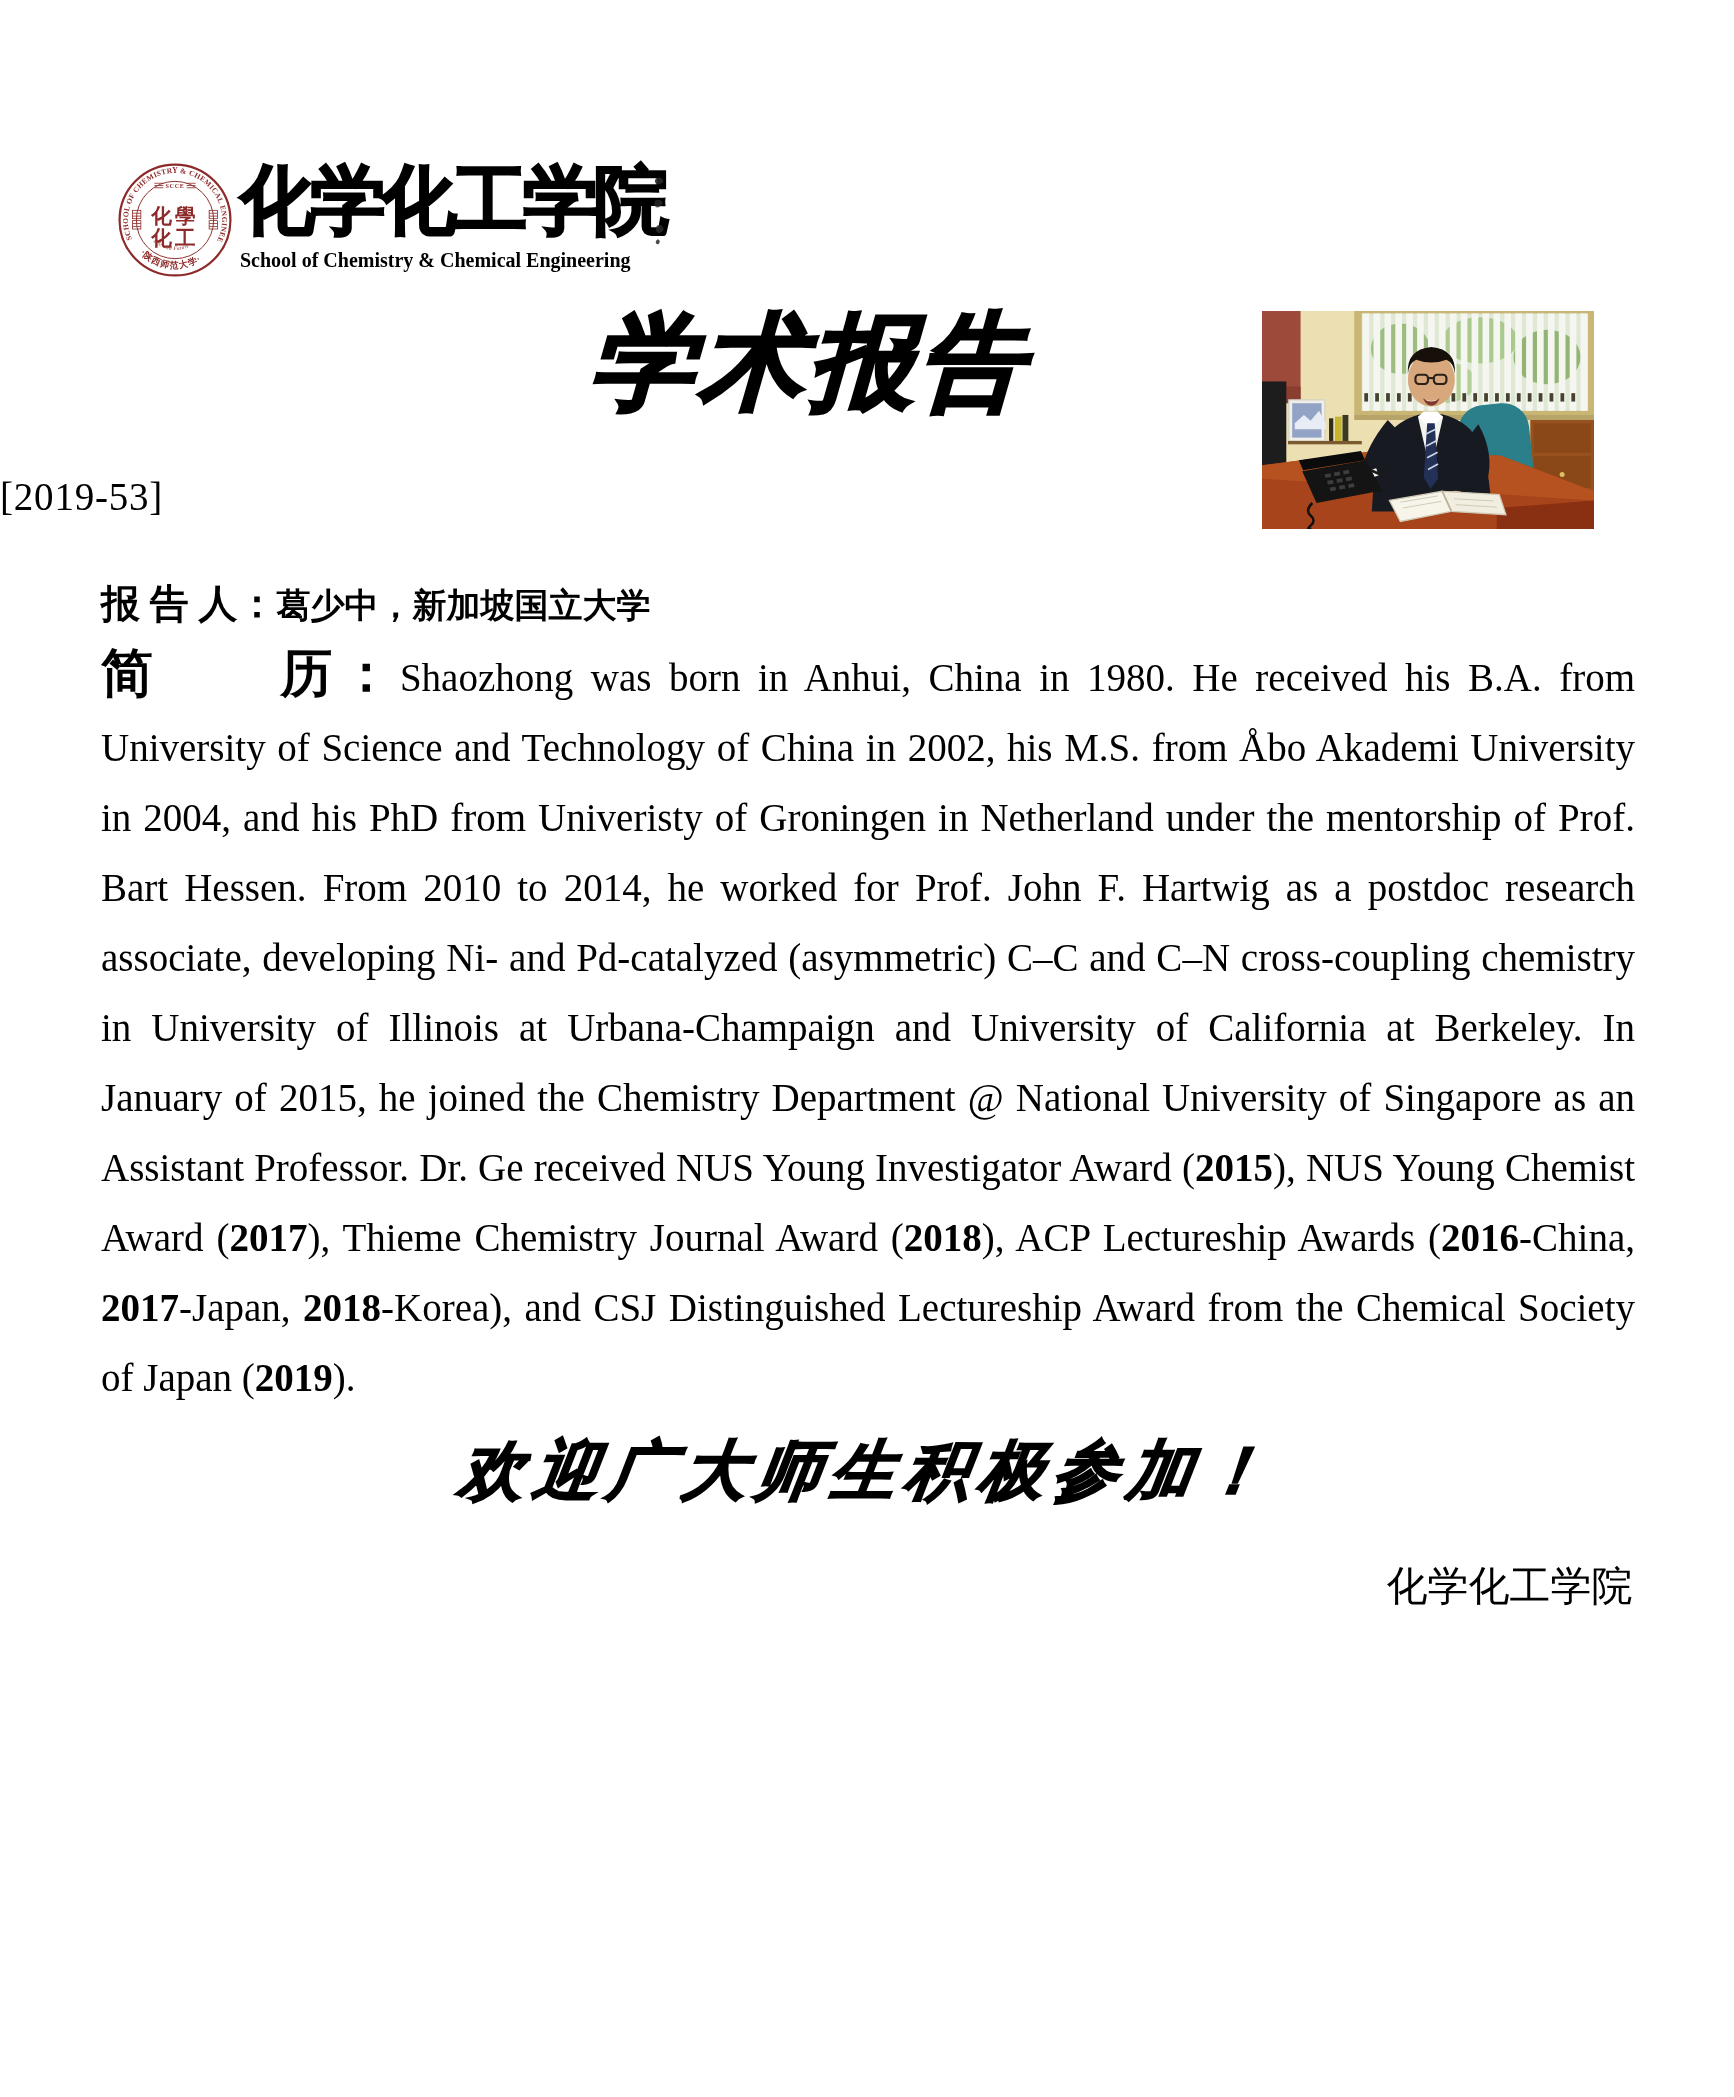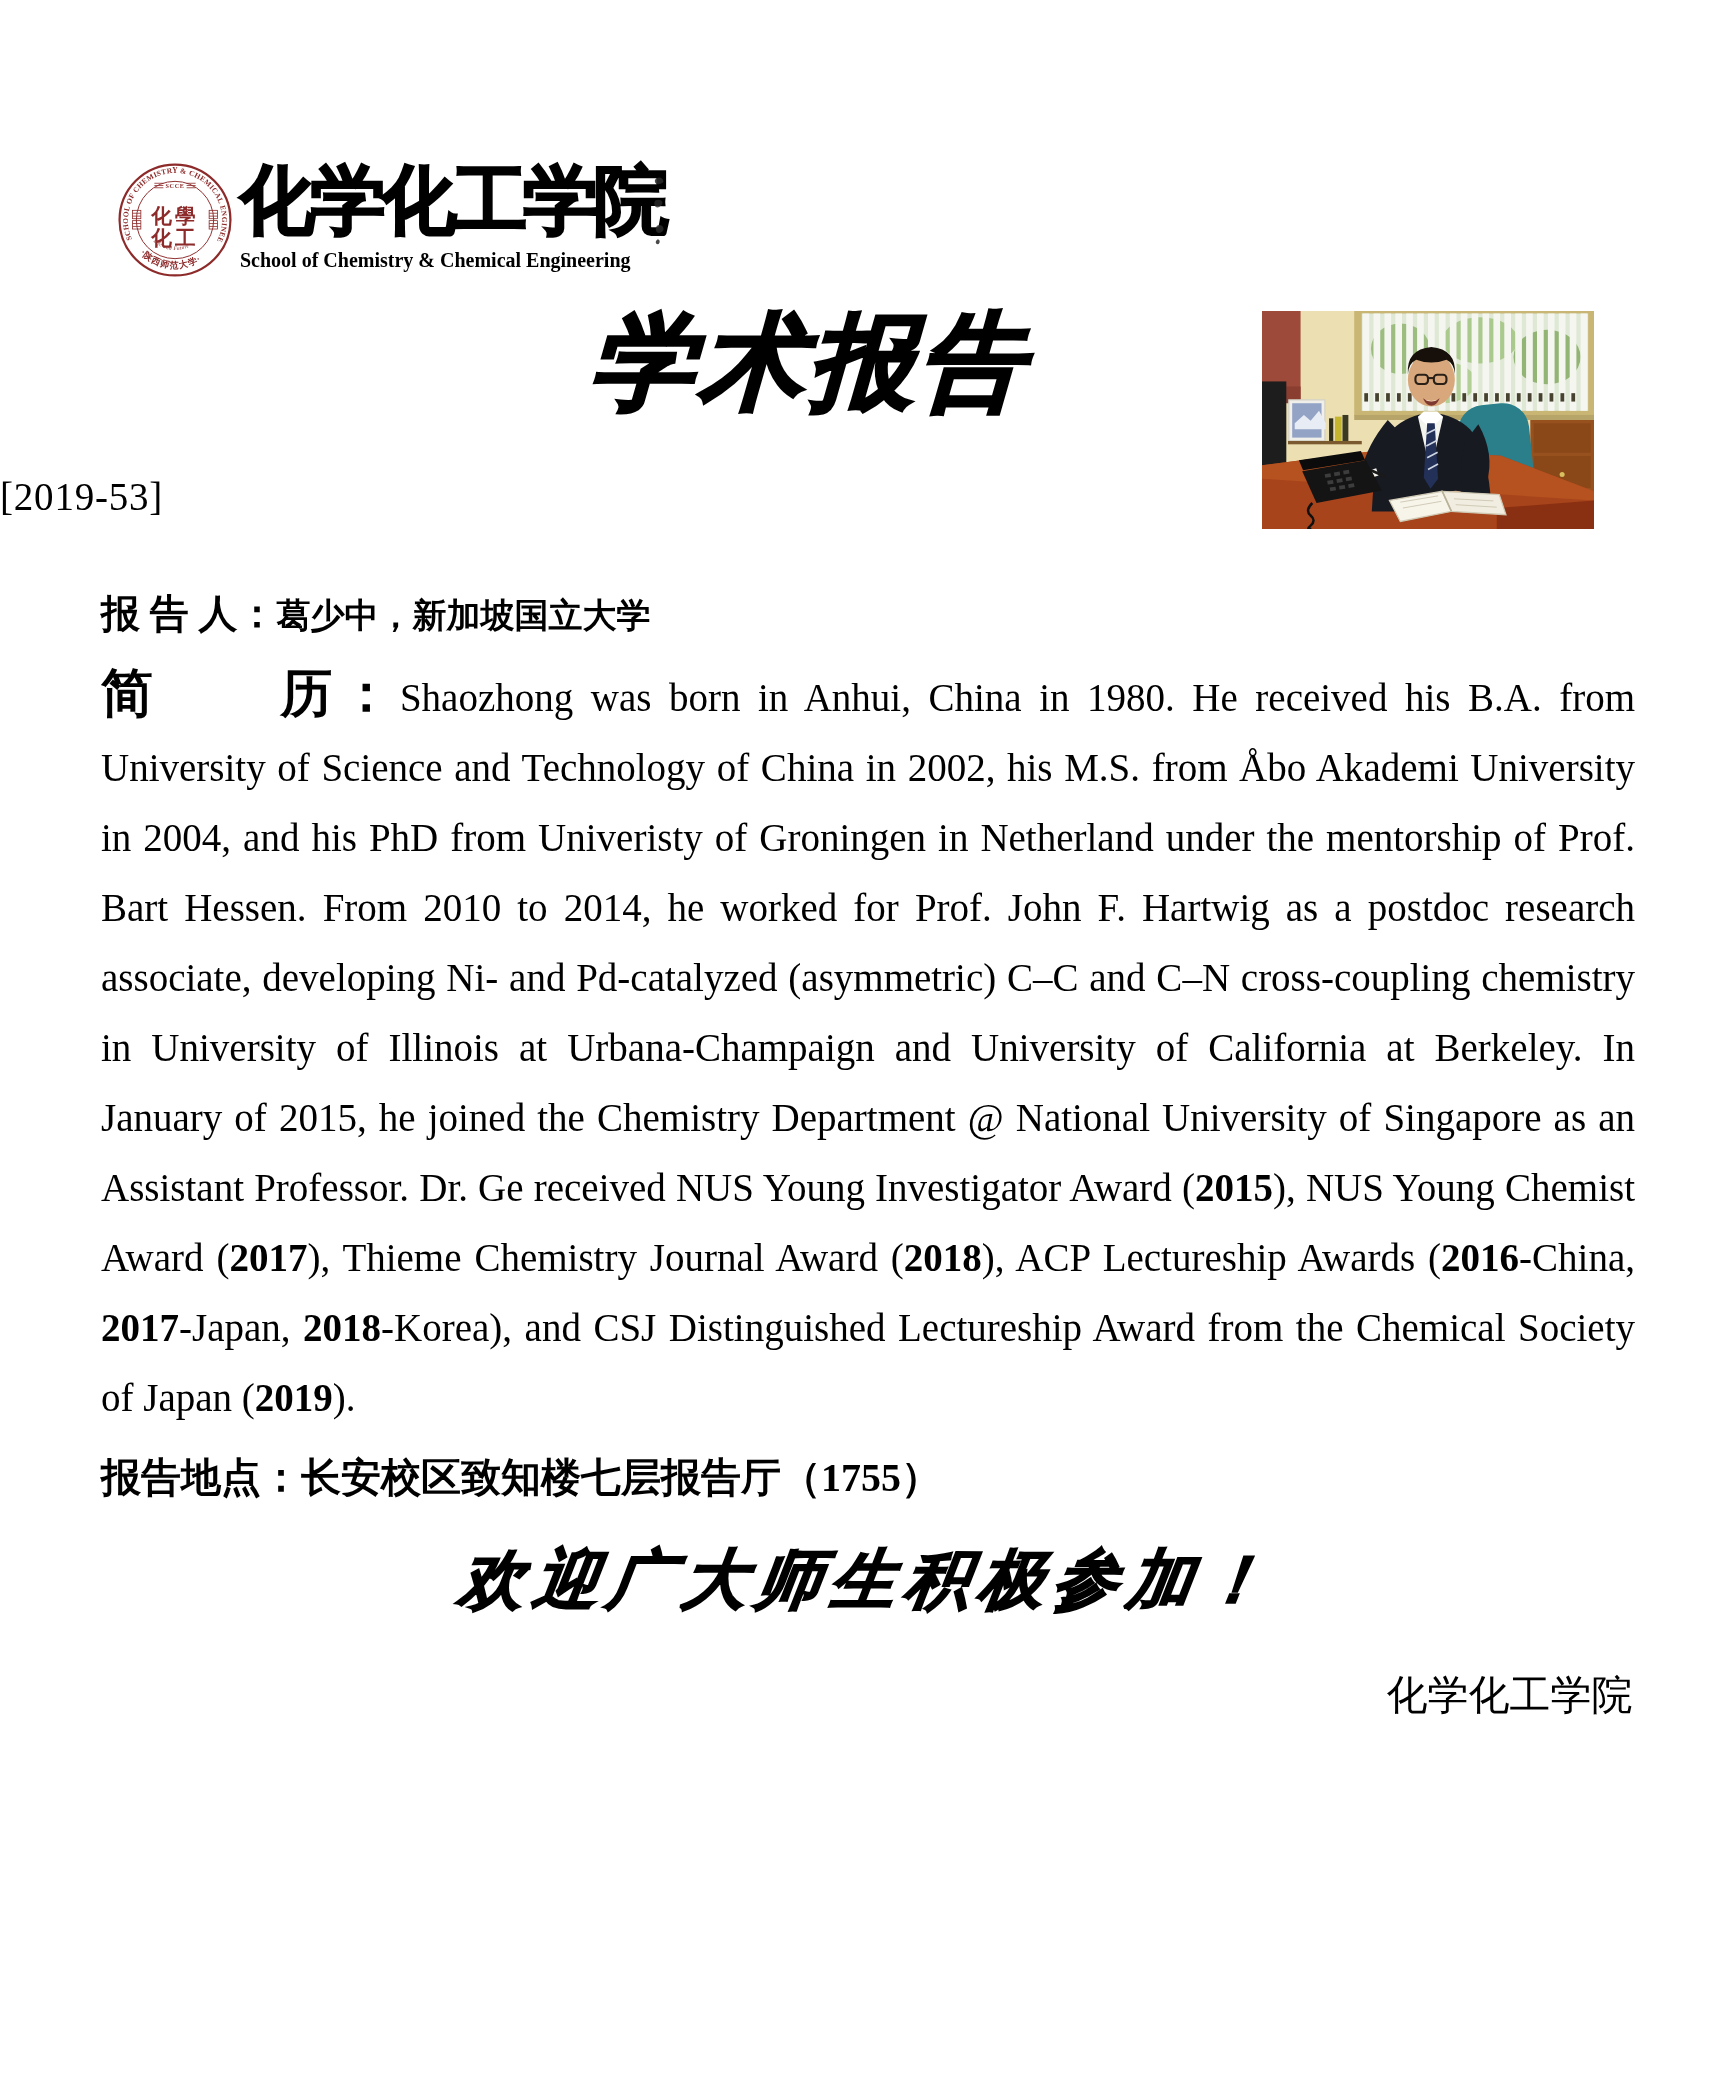--- a/index.html
+++ b/index.html
@@ -29,21 +29,21 @@
   .issue-wrap{position:absolute;left:0;top:473px;width:1636px;text-align:left;}
   .issue{font-size:39px;line-height:47px;letter-spacing:0.8px;}
   
   .photo{position:absolute;left:1262px;top:311px;width:332px;height:218px;}
   .photo svg{display:block;}
   
   .content{position:absolute;left:101px;top:563px;width:1534px;}
   .jline{text-align:justify;text-align-last:justify;}
   .topic-l1{font-size:39px;line-height:90px;font-weight:bold;}
   .topic-l2{font-size:39px;line-height:90px;font-weight:bold;}
-  .speaker-line{font-size:39px;line-height:86px;margin-top:7.6px;font-weight:bold;}
+  .speaker-line{font-size:39px;line-height:66px;margin-top:7.6px;font-weight:bold;}
   .speaker-line .val{font-size:34px;font-weight:bold;}
   .bio{
     font-size:39px;line-height:70px;text-align:justify;margin-top:0.8px;
     text-justify:inter-word;
   }
   .bio .lbl{font-weight:bold;font-size:52px;}
   .sched{font-size:40px;line-height:89px;font-weight:bold;}
   .sched-time{margin-top:104px;}
   .welcome-wrap{margin-top:7.6px;text-align:center;}
   .welcome{
@@ -277,23 +277,20 @@
 
 
   <div class="speaker-line">
     <span>报 告 人：</span><span class="val">葛少中，新加坡国立大学</span>
   </div>
 
   <div class="bio">
     <span class="lbl">简　　历：</span><span id="bio-text"><span>Shaozhong was born in Anhui, China in 1980. He received his B.A. from University of Science and Technology of China in 2002, his M.S. from Åbo Akademi University in 2004, and his PhD from Univeristy of Groningen in Netherland under the mentorship of Prof. Bart Hessen. From 2010 to 2014, he worked for Prof. John F. Hartwig as a postdoc research associate, developing Ni- and Pd-catalyzed (asymmetric) C–C and C–N cross-coupling chemistry in University of Illinois at Urbana-Champaign and University of California at Berkeley. In January of 2015, he joined the Chemistry Department @ National University of Singapore as an Assistant Professor. Dr. Ge received NUS Young Investigator Award (</span><span style="font-weight: bold;">2015</span><span>), NUS Young Chemist Award (</span><span style="font-weight: bold;">2017</span><span>), Thieme Chemistry Journal Award (</span><span style="font-weight: bold;">2018</span><span>), ACP Lectureship Awards (</span><span style="font-weight: bold;">2016</span><span>-China, </span><span style="font-weight: bold;">2017</span><span>-Japan, </span><span style="font-weight: bold;">2018</span><span>-Korea), and CSJ Distinguished Lectureship Award from the Chemical Society of Japan (</span><span style="font-weight: bold;">2019</span><span>).</span></span>
   </div>
 
-  <div class="sched">
-    <span>报告地点：</span><span>长安校区致知楼七层报告厅（1755）</span>
-  </div>
 
   <div class="welcome-wrap">
     <span class="welcome">欢迎广大师生积极参加！</span>
   </div>
 
   <div class="footer">
     <div>化学化工学院</div>
 
   </div>
 

